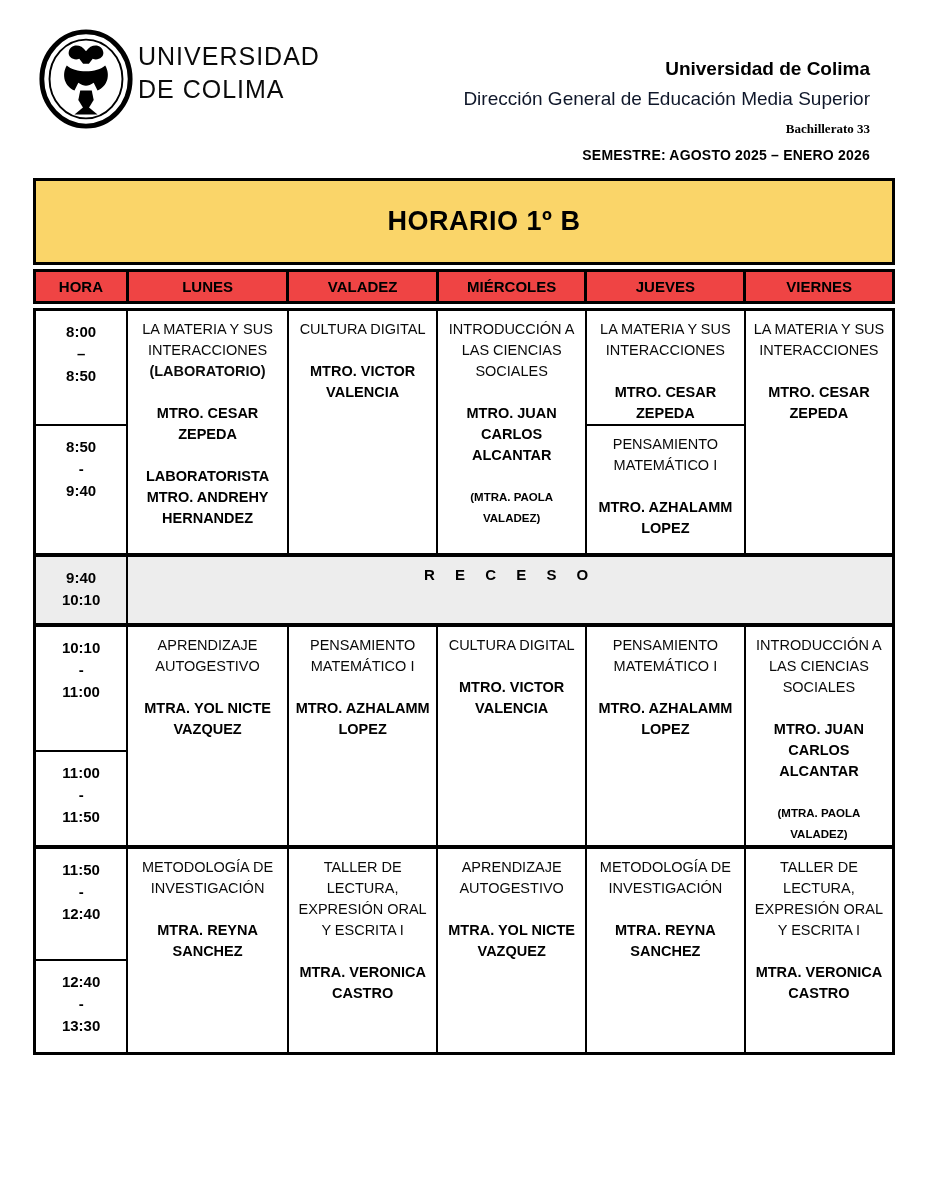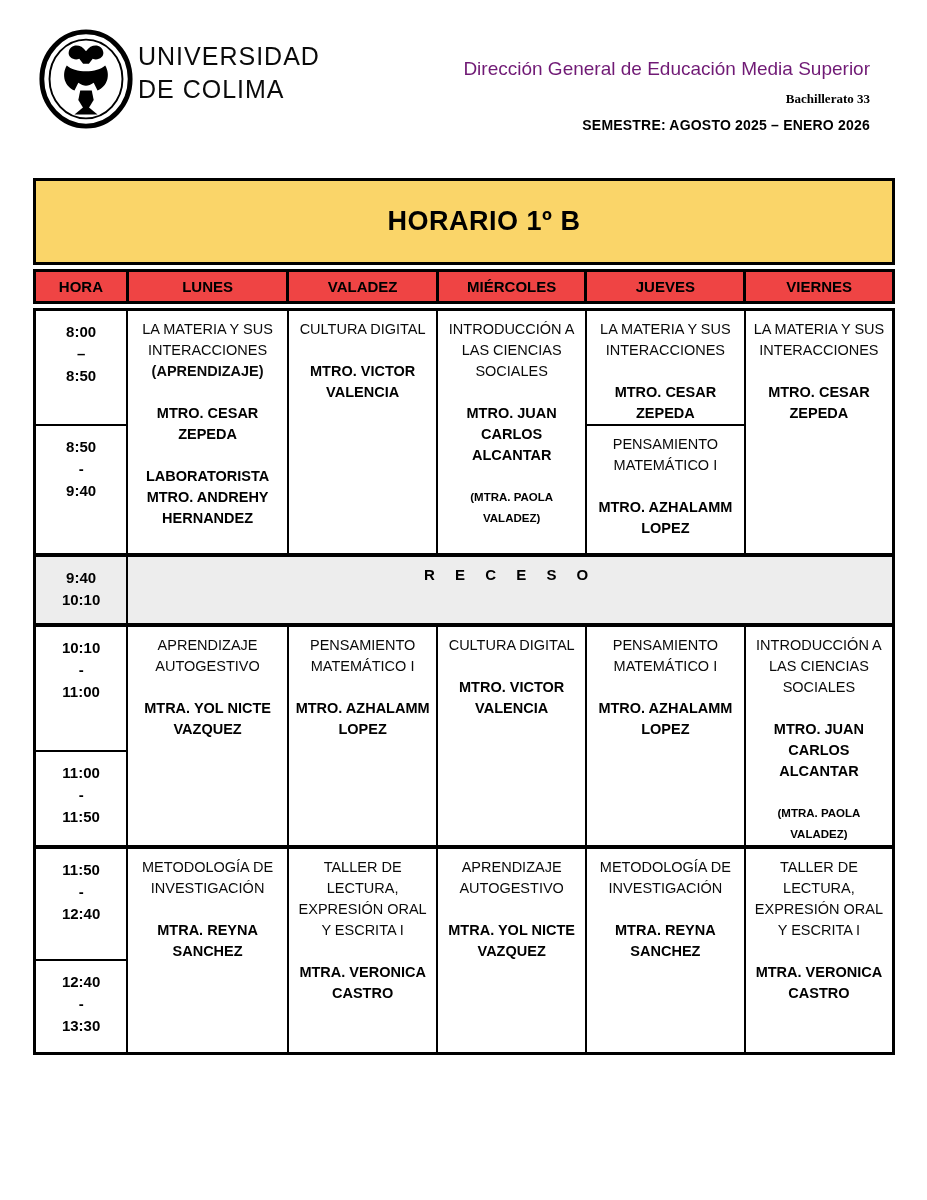--- a/index.html
+++ b/index.html
@@ -9,21 +9,21 @@
     background:#ffffff; color:#000;
     font-family:"Liberation Sans", sans-serif;
   }
   
   .top { display:flex; justify-content:space-between; align-items:flex-start; height:150px; }
   .logo { display:flex; align-items:flex-start; margin-left:5px; }
   .logo svg { width:96px; height:102px; }
   .logo-text { margin:12px 0 0 4px; font-size:25px; line-height:33px; letter-spacing:1px; color:#0a0a0a; }
   .hdr { text-align:right; margin-top:26px; margin-right:25px; }
   .hdr .l1 { font-size:19px; font-weight:bold; line-height:30px; }
-  .hdr .l2 { font-size:19px; font-weight:normal; line-height:30px; color:#701a75; }
+  .hdr .l2 { font-size:19px; font-weight:normal; line-height:30px; color:#0f172a; }
   .hdr .l3 { font-size:13px; font-weight:bold; line-height:30px;font-family:Liberation Serif, serif; }
   .hdr .l4 { font-size:14px; font-weight:bold; line-height:22px; letter-spacing:0.2px; }
   
   .banner {
     border:3px solid #000; background:#FAD569; height:81px;
     display:flex; align-items:center; justify-content:center;
     font-size:27px; font-weight:bold; letter-spacing:0.5px;padding-left:40px;
   }
   
   table { width:100%; table-layout:fixed; border-collapse:collapse; }
@@ -72,20 +72,21 @@
         <path d="M30 39 C24 49 28 61 38 65 L42 57 C48 61 52 61 58 57 L62 65 C72 61 76 49 70 39 C62 47 38 47 30 39 Z" fill="#000000"></path>
         <path d="M44 65 L56 65 L58 75 L50 88 L42 75 Z" fill="#000000"></path>
         <path d="M38 90 L62 90 L50 80 Z" fill="#000000"></path>
       </svg>
       <div class="logo-text">
         <div>UNIVERSIDAD</div>
         <div>DE COLIMA</div>
       </div>
     </div>
     <div class="hdr">
+      <div class="l1">Universidad de Colima</div>
       <div class="l2">Dirección General de Educación Media Superior</div>
       <div class="l3">Bachillerato 33</div>
       <div class="l4">SEMESTRE: AGOSTO 2025 – ENERO 2026</div>
     </div>
   </div>
 
   <div class="banner">
     <span>HORARIO 1º B</span>
   </div>
 
@@ -120,21 +121,21 @@
         <col style="width:17.3%">
     </colgroup>
 
     <tbody>
         <tr class="h-r1a">
       <td class="time">8:00
 –
 8:50</td>
       <td class="cls" rowspan="2">
         <div class="subject">LA MATERIA Y SUS INTERACCIONES</div>
-        <div class="subject bold">(APRENDIZAJE)</div>
+        <div class="subject bold">(LABORATORIO)</div>
         <div class="teacher mt">MTRO. CESAR ZEPEDA</div>
         <div class="teacher mt">LABORATORISTA MTRO. ANDREHY HERNANDEZ</div>
       </td>
       <td class="cls" rowspan="2">
         <div class="subject">CULTURA DIGITAL</div>
         <div class="teacher mt">MTRO. VICTOR VALENCIA</div>
       </td>
       <td class="cls" rowspan="2">
         <div class="subject">INTRODUCCIÓN A LAS CIENCIAS SOCIALES</div>
         <div class="teacher mt">MTRO. JUAN CARLOS ALCANTAR</div>

